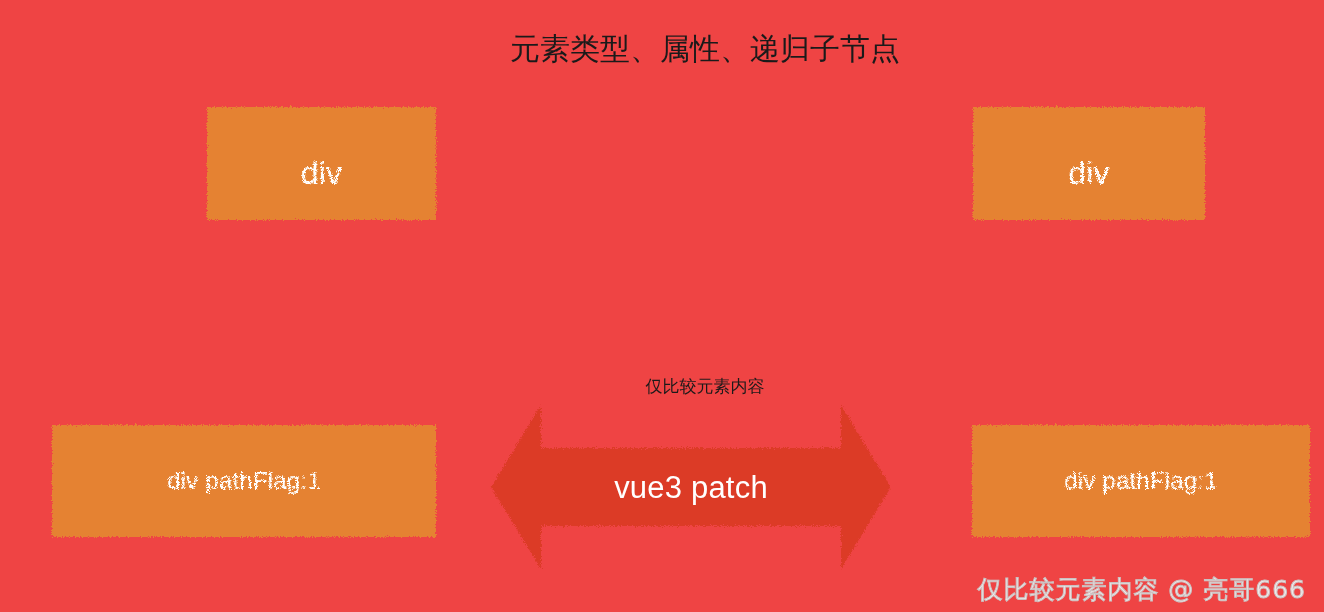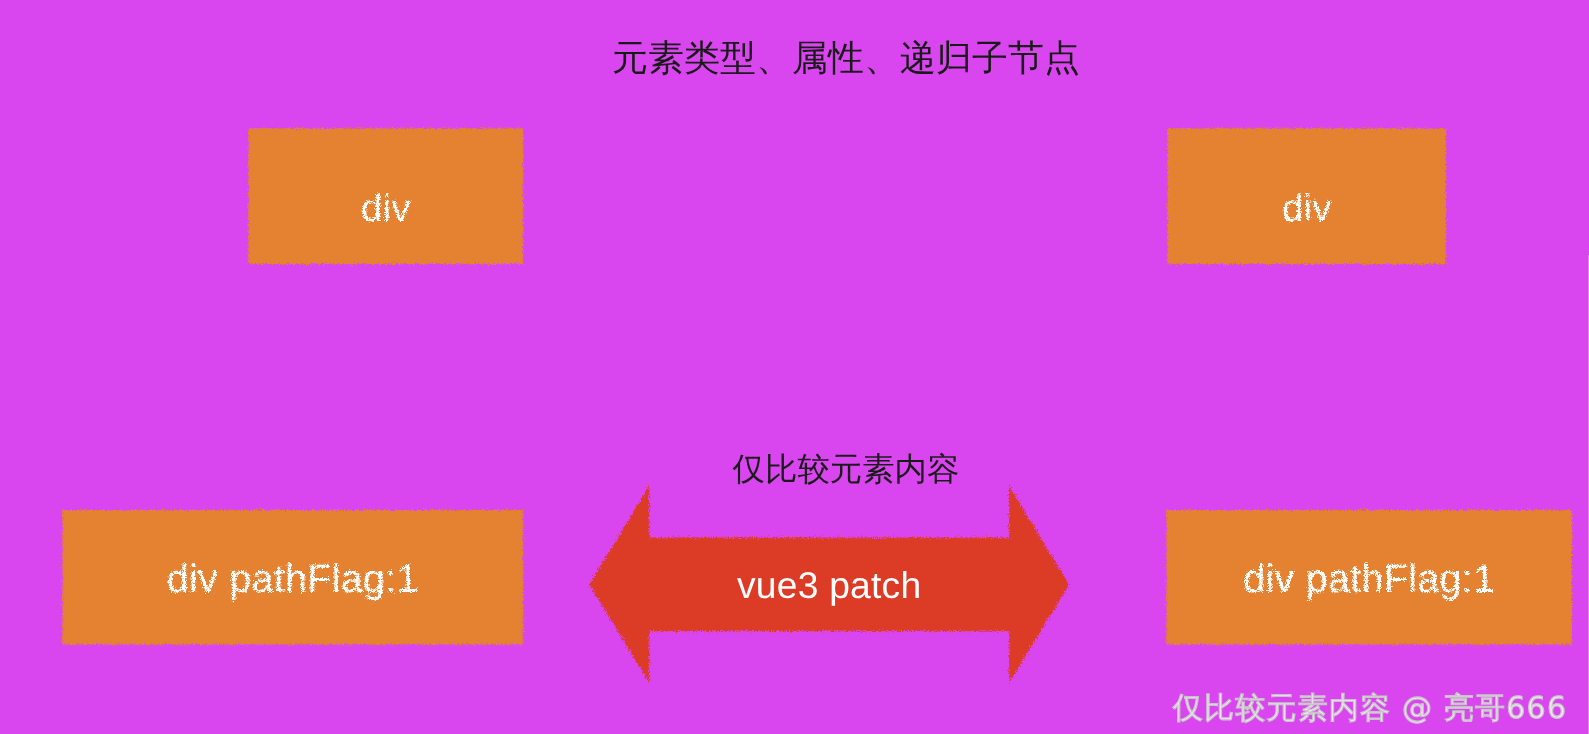--- a/index.html
+++ b/index.html
@@ -14,21 +14,21 @@
     overflow: hidden;
     font-family: "Liberation Sans", "DejaVu Sans", sans-serif;
     -webkit-font-smoothing: antialiased;
   }
 
   .canvas {
     position: absolute;
     left: 0; top: 0;
     width: 1324px;
     height: 612px;
-    background: #d946ef;
+    background: #ef4444;
   }
 
   
   .node-box {
     position: absolute;
     box-sizing: border-box;
     display: flex;
     align-items: center;
     justify-content: center;
     color: #ffffff;
@@ -45,21 +45,21 @@
   }
 
   #node-tl { left: 207px;  top: 107px; width: 229px; height: 113px; }
   #node-tr { left: 973px;  top: 107px; width: 232px; height: 113px; }
   #node-bl { left: 52px;   top: 425px; width: 384px; height: 112px; }
   #node-br { left: 972px;  top: 425px; width: 338px; height: 112px; }
 
   #node-tl .node-label,
   #node-tr .node-label { font-size: 32px; margin-top: 18px; }
   #node-bl .node-label,
-  #node-br .node-label { font-size: 33px; text-align: right; }
+  #node-br .node-label { font-size: 24px; text-align: right; }
 
   
   .arrow-wrap {
     position: absolute;
     width: 424px;
     height: 170px;
   }
   #arrow-top    { left: 493px; top: 82px; }
   #arrow-bottom { left: 479px; top: 402px; }
 
@@ -99,21 +99,21 @@
   #caption-top {
     left: 445px;
     top: 34px;
     width: 520px;
     font-size: 30px;
   }
   #caption-bottom {
     left: 505px;
     top: 378px;
     width: 400px;
-    font-size: 27px;
+    font-size: 17px;
   }
 
   
   #watermark {
     position: absolute;
     right: 18px;
     bottom: 10px;
     font-size: 25px;
     line-height: 1;
     white-space: nowrap;

